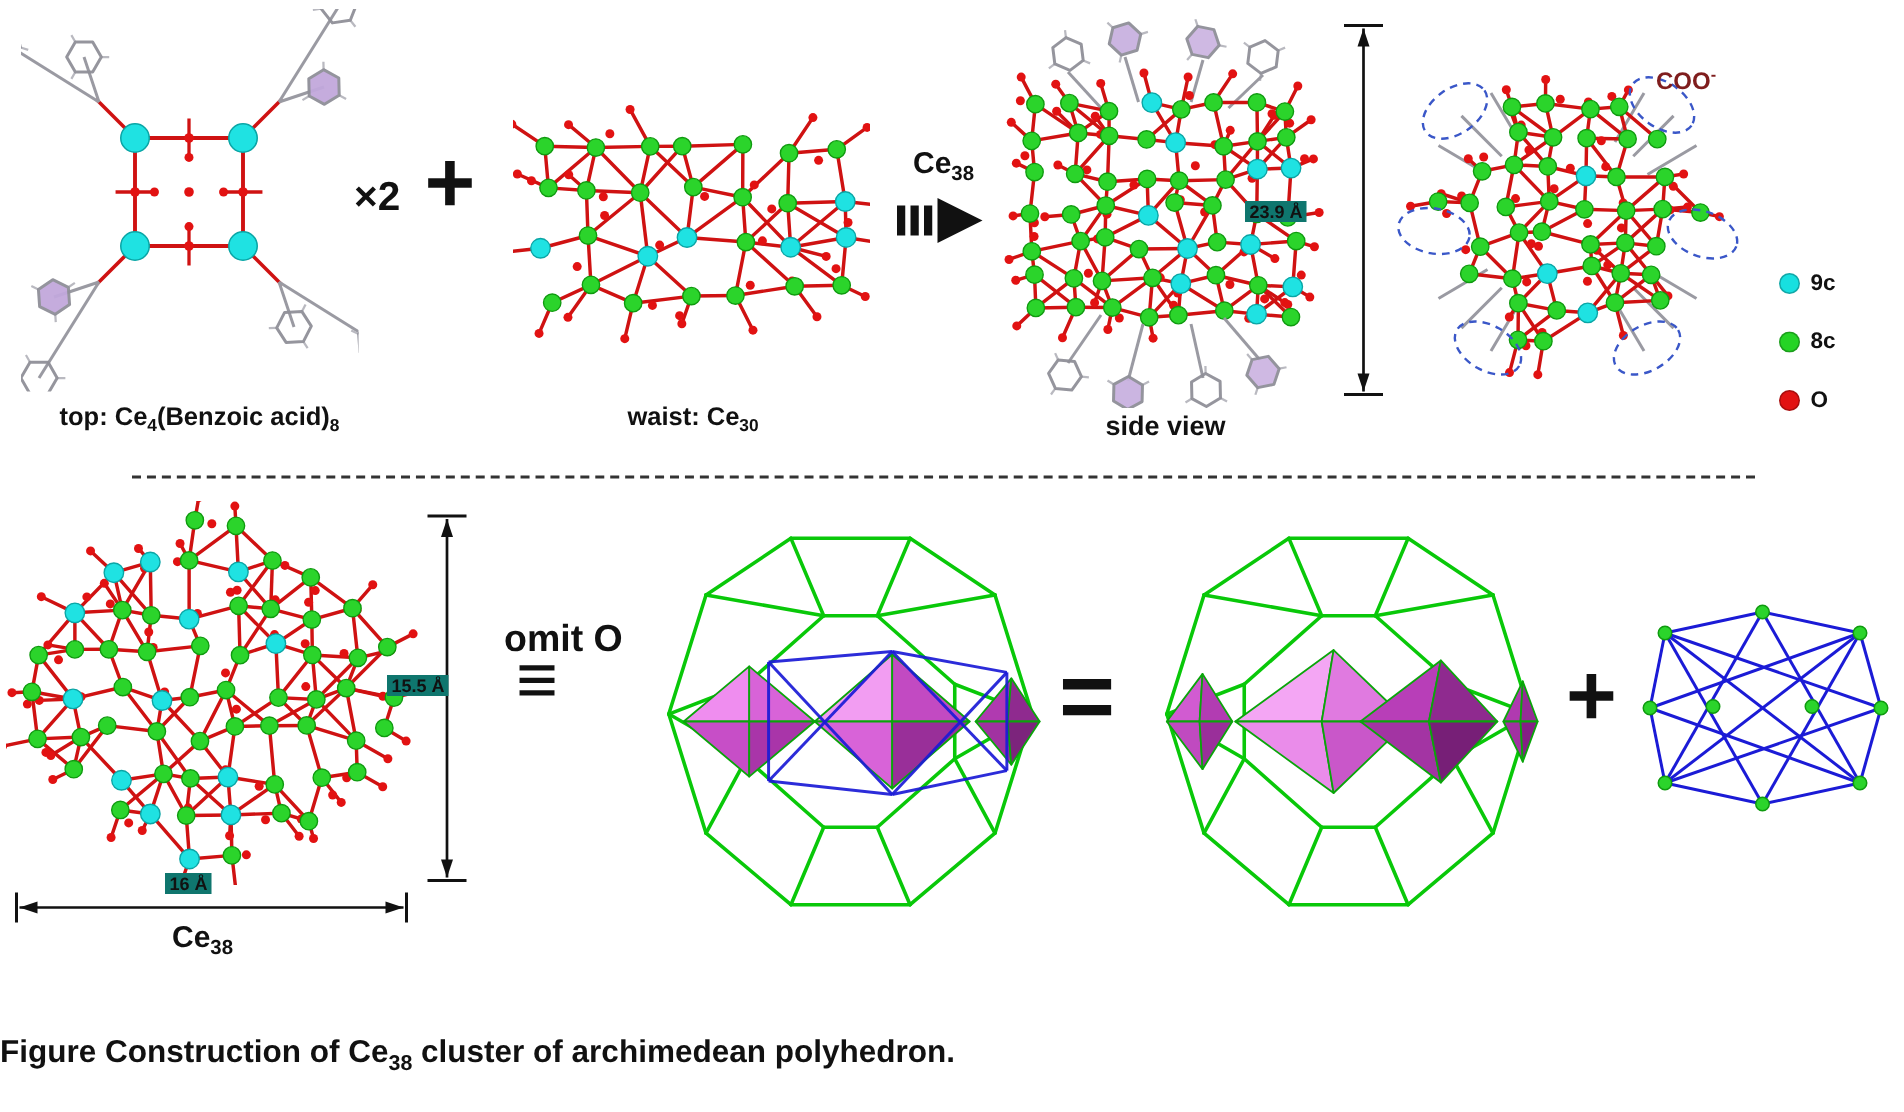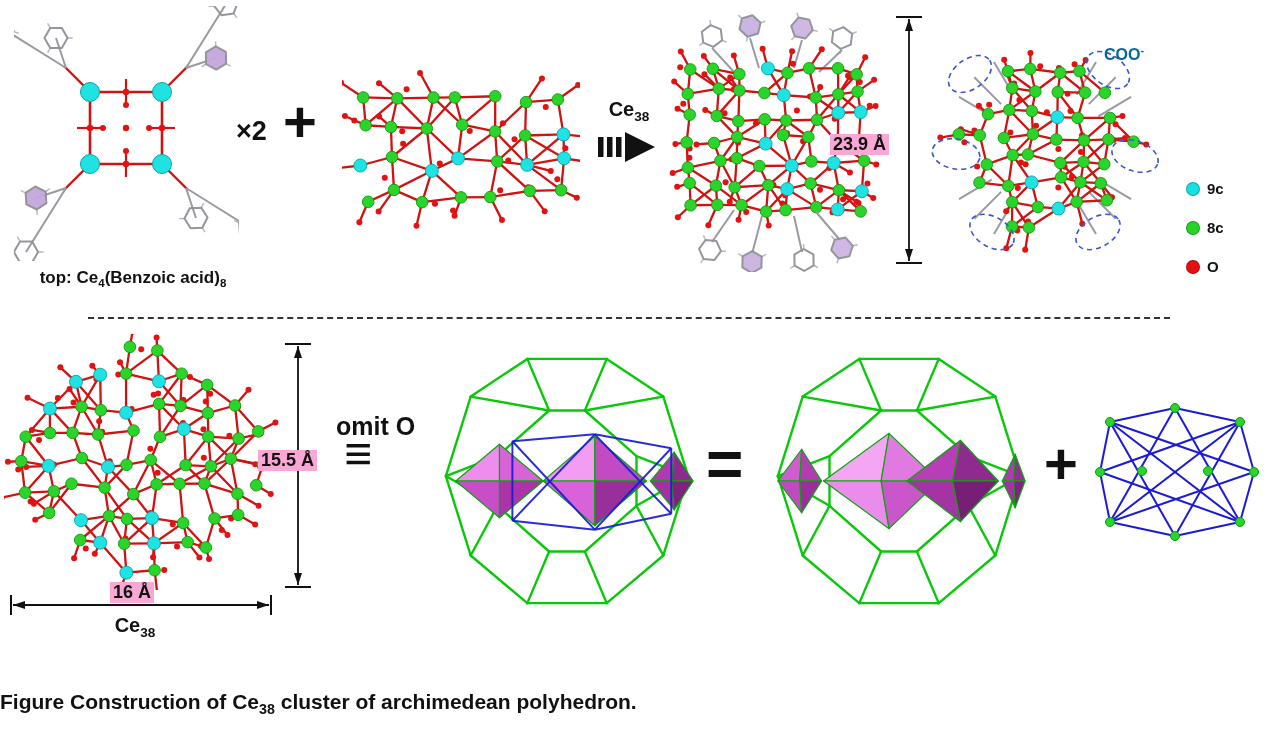--- a/index.html
+++ b/index.html
@@ -8,22 +8,22 @@
   .canvas { position:relative; width:1269px; height:741px; background:#fff; overflow:hidden; }
   .abs { position:absolute; }
   .lbl { font-weight:700; font-size:17px; text-align:center; white-space:nowrap; }
   .lbl-lg { font-weight:700; font-size:20px; text-align:center; white-space:nowrap; }
   sub { font-size:68%; }
   sup { font-size:68%; }
   .mult { font-weight:700; font-size:27px; }
   .sym-plus { font-weight:900; font-size:58px; line-height:0.9; }
   .sym-eq { font-weight:700; font-size:64px; line-height:0.9; }
   .sym-id { font-weight:700; font-size:48px; line-height:0.9; }
-  .dim { font-weight:700; font-size:18px; background:#f9a8d4; padding:0 3px; white-space:nowrap; }
-  .coo { font-weight:700; font-size:16px; color:#0369a1; white-space:nowrap; }
+  .dim { font-weight:700; font-size:12px; background:#0f766e; padding:0 3px; white-space:nowrap; }
+  .coo { font-weight:700; font-size:16px; color:#7f1d1d; white-space:nowrap; }
   .legend { display:flex; flex-direction:column; gap:22px; }
   .leg-row { display:flex; align-items:center; gap:7px; font-weight:700; font-size:15px; }
   .dot { width:14px; height:14px; border-radius:50%; display:inline-block; border:1px solid rgba(0,0,0,.25); }
   .sep { border-top:2px dashed #333; height:0; }
   .omit { font-weight:700; font-size:25px; white-space:nowrap; }
   .caption { font-weight:700; font-size:21px; text-align:left; white-space:nowrap; }
 </style>
 </head>
 <body>
 
@@ -238,20 +238,23 @@
       <circle cx="222.0789286010433" cy="106.31494212468776" r="6.5" fill="#1fe2e2" stroke="#0aa5a5" stroke-width="0.9"></circle>
       <circle cx="26.14069456276484" cy="149.80430554016493" r="5.8" fill="#2bd42b" stroke="#0f9a0f" stroke-width="0.9"></circle>
       <circle cx="51.97188106907221" cy="137.88124741520733" r="5.8" fill="#2bd42b" stroke="#0f9a0f" stroke-width="0.9"></circle>
       <circle cx="80.11112198141248" cy="150.11966486810707" r="5.8" fill="#2bd42b" stroke="#0f9a0f" stroke-width="0.9"></circle>
       <circle cx="118.95970621625892" cy="145.39165605907328" r="5.8" fill="#2bd42b" stroke="#0f9a0f" stroke-width="0.9"></circle>
       <circle cx="148.29199922531066" cy="145.03012798260897" r="5.8" fill="#2bd42b" stroke="#0f9a0f" stroke-width="0.9"></circle>
       <circle cx="187.77638173201896" cy="138.83350600488484" r="5.8" fill="#2bd42b" stroke="#0f9a0f" stroke-width="0.9"></circle>
       <circle cx="219.11824892577715" cy="138.17652741912752" r="5.8" fill="#2bd42b" stroke="#0f9a0f" stroke-width="0.9"></circle>
     </svg>
 
+  <div class="lbl abs" style="left:352px;top:268px;width:220px">
+    <span>waist: Ce</span><sub>30</sub>
+  </div>
 
   <div class="lbl-lg abs" style="left:596px;top:98px;width:66px">
     <span>Ce</span><sub>38</sub>
   </div>
   <svg id="g-arrow" class="abs" style="left:598px;top:130px" width="62" height="34" viewBox="0 0 62 34">
       <rect x="0" y="7" width="5.5" height="20" fill="#111"></rect>
       <rect x="9" y="7" width="5.5" height="20" fill="#111"></rect>
       <rect x="18" y="7" width="5.5" height="20" fill="#111"></rect>
       <polygon points="27,2 27,32 57,17" fill="#111"></polygon>
     </svg>
@@ -572,20 +575,21 @@
 
   <svg id="g-vdim1" class="abs" style="left:894px;top:14px" width="30" height="252" viewBox="0 0 30 252">
       <line x1="2" y1="3" x2="28" y2="3" stroke="#111" stroke-width="2"></line>
       <line x1="2" y1="249" x2="28" y2="249" stroke="#111" stroke-width="2"></line>
       <line x1="15" y1="5" x2="15" y2="247" stroke="#111" stroke-width="1.8"></line>
       <polygon points="15,5 11,17 19,17" fill="#111"></polygon>
       <polygon points="15,247 11,235 19,235" fill="#111"></polygon>
     </svg>
   <div class="dim abs" style="left:830px;top:134px">23.9 Å</div>
 
+  <div class="lbl abs" style="left:672px;top:274px;width:210px;font-size:18px">side view</div>
 
   <svg id="g-top" class="abs" style="left:930px;top:36px" width="230" height="230" viewBox="0 0 230 230">
       <line x1="168.32406478502253" y1="143.6313786421446" x2="201.00655610487502" y2="163.01835264862032" stroke="#9a9aa2" stroke-width="2"></line>
       <line x1="158.84062043356596" y1="155.84062043356596" x2="185.71067811865476" y2="182.71067811865476" stroke="#9a9aa2" stroke-width="2"></line>
       <line x1="146.6313786421446" y1="165.32406478502253" x2="166.01835264862035" y2="198.00655610487502" stroke="#9a9aa2" stroke-width="2"></line>
       <line x1="146.6313786421446" y1="58.675935214977486" x2="166.01835264862035" y2="25.993443895124983" stroke="#9a9aa2" stroke-width="2"></line>
       <line x1="158.84062043356596" y1="68.15937956643405" x2="185.71067811865476" y2="41.28932188134526" stroke="#9a9aa2" stroke-width="2"></line>
       <line x1="168.32406478502253" y1="80.3686213578554" x2="201.00655610487502" y2="60.98164735137968" stroke="#9a9aa2" stroke-width="2"></line>
       <line x1="83.3686213578554" y1="165.32406478502253" x2="63.98164735137968" y2="198.00655610487502" stroke="#9a9aa2" stroke-width="2"></line>
       <line x1="71.15937956643405" y1="155.84062043356596" x2="44.28932188134526" y2="182.71067811865476" stroke="#9a9aa2" stroke-width="2"></line>

